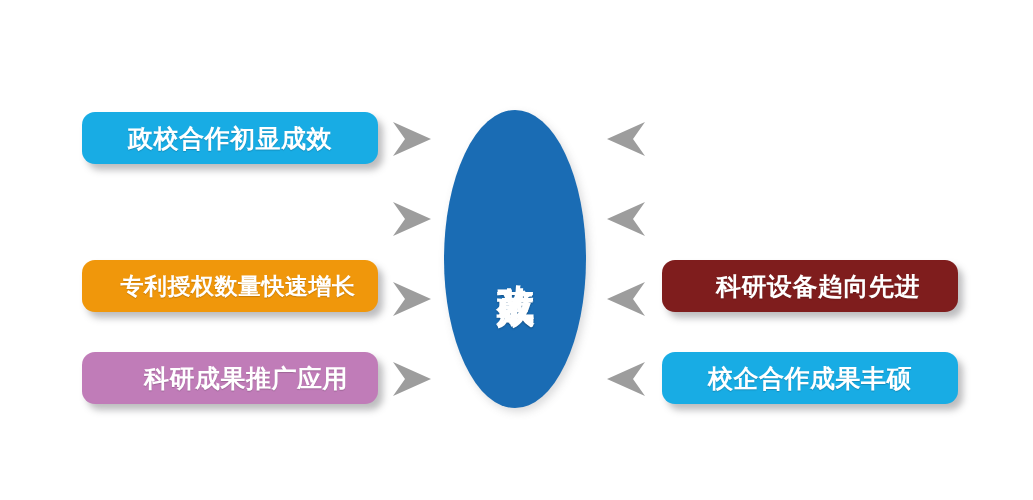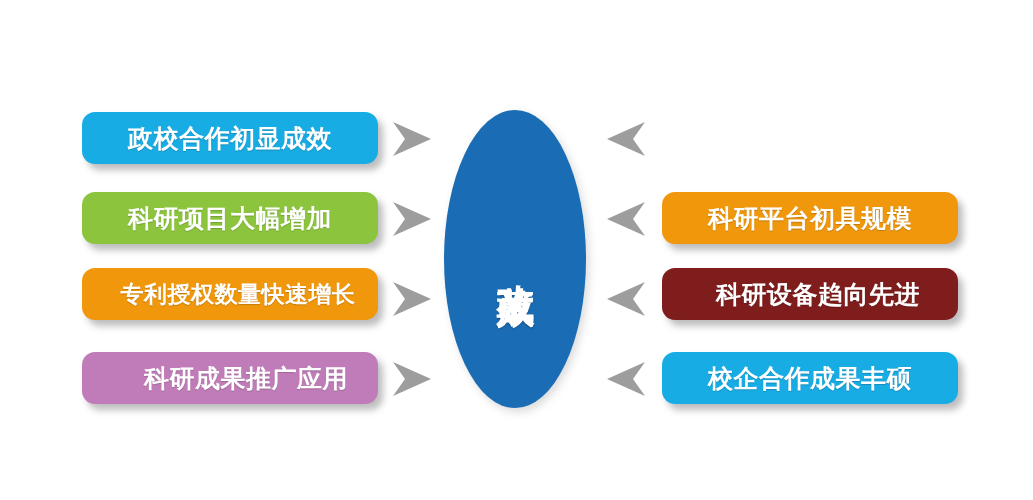--- a/index.html
+++ b/index.html
@@ -42,21 +42,21 @@
     white-space: nowrap;
     text-shadow: 0 1px 1px rgba(0,0,0,0.18);
   }
   .node.small .node-label { font-size: 23px; }
 
   .left  { left: 82px; }
   .right { left: 662px; }
 
   .row1 { top: 112px; }
   .row2 { top: 192px; }
-  .row3 { top: 268px; padding-left: 16px; }
+  .row3 { top: 260px; padding-left: 16px; }
   .row4 { top: 352px; }
 
   
   #center-ellipse {
     position: absolute;
     left: 444px;
     top: 110px;
     width: 142px;
     height: 298px;
     border-radius: 50%;
@@ -94,36 +94,30 @@
 </style>
 </head>
 <body>
 
 <div id="diagram">
 
   <div class="node left row1" style="background-color: rgb(24, 172, 228);">
     <span class="node-label">政校合作初显成效</span>
   </div>
 
-  <div class="node left row2" style="background-color: rgb(140, 197, 61);">
-    <span class="node-label">科研项目大幅增加</span>
-  </div>
 
   <div class="node left row3 small" style="background-color: rgb(240, 151, 11);">
     <span class="node-label">专利授权数量快速增长</span>
   </div>
 
   <div class="node left row4" style="background-color: rgb(192, 124, 184); padding-left: 32px;">
     <span class="node-label">科研成果推广应用</span>
   </div>
 
 
-  <div class="node right row2" style="background-color: rgb(240, 151, 11);">
-    <span class="node-label">科研平台初具规模</span>
-  </div>
 
   <div class="node right row3" style="background-color: #7f1d1d; text-align: center;">
     <span class="node-label">科研设备趋向先进</span>
   </div>
 
   <div class="node right row4" style="background-color: rgb(24, 172, 228);">
     <span class="node-label">校企合作成果丰硕</span>
   </div>
 
   <div class="chevron chev-left chev-r1">

